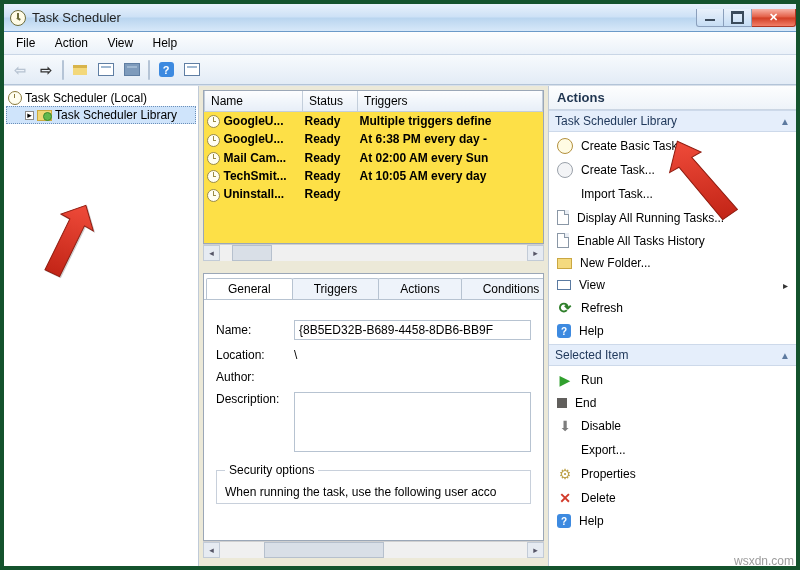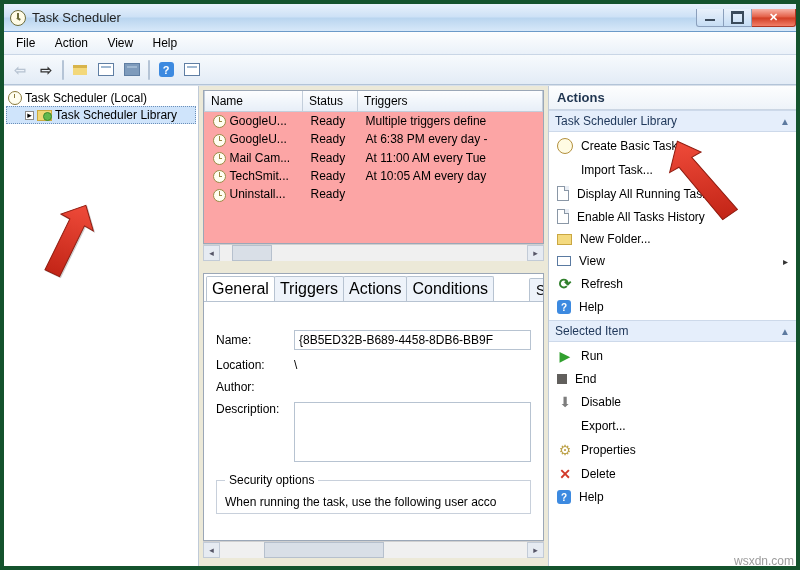--- a/index.html
+++ b/index.html
@@ -163,33 +163,33 @@
   .sel{background:#cfe4fb;border:1px dotted #6b8fb8;}
 
   .pane-center{
     flex:1;
     background:#ece9d8;
     display:flex;flex-direction:column;
     padding:4px 4px 8px 4px;
     overflow:hidden;
   }
   .grid{
-    background:#fca5a5;border:1px solid #9ba7b7;
+    background:#fde047;border:1px solid #9ba7b7;
     height: 154px;
     overflow:auto;
     position:relative;
   }
   .grid table{width:100%;border-collapse:collapse;font-size:12px;}
   .grid th{
     background:linear-gradient(#fdfdfe,#eff4fa 60%,#e7eef7);
     border:1px solid #c3cedb;border-top:none;
     text-align:left;padding:3px 6px;font-weight:normal;
     position:sticky;top:0;
   }
-  .grid td{padding:2px 8px;white-space:nowrap;}
+  .grid td{padding:2px 2px;white-space:nowrap;font-weight:bold;}
   .row-ico{
     display:inline-block;width:13px;height:13px;
     border:1.3px solid #9a8b45;border-radius:50%;
     background:#fffef2;vertical-align:middle;margin-right:4px;
     position:relative;
   }
   .row-ico:before{content:"";position:absolute;left:5px;top:1px;width:1px;height:4px;background:#9a8b45;}
   .row-ico:after{content:"";position:absolute;left:5px;top:5px;width:3px;height:1px;background:#9a8b45;}
   .hscroll{
     height:17px;background:#f0f0f0;border-top:1px solid #d0d0d0;
@@ -206,31 +206,31 @@
     overflow:hidden;
   }
   .tabstrip{
     display:flex;align-items:flex-end;
     background:#fff;
     border-bottom:1px solid #b7c3d1;
     padding:2px 2px 0 2px;gap:0;
     overflow:hidden;
   }
   .tab{
-    padding:3px 5px;font-size:16px;
+    padding:3px 21px;font-size:12px;
     border:1px solid #b7c3d1;border-bottom:none;
     background:#eef3fa;cursor:default;
     border-radius:2px 2px 0 0;
     margin-right:-1px;
     white-space:nowrap;
   }
   .tab.active{background:#fff;border-bottom:1px solid #fff;margin-bottom:-1px;}
   .tab.sm{padding:3px 6px;font-size:14px;margin-left:36px;}
   .tab.scroll{width:14px;padding:3px 0;text-align:center;}
-  .tabbody{flex:1;padding:28px 12px;overflow:auto;}
+  .tabbody{flex:1;padding:20px 12px;overflow:auto;}
   .formrow{display:flex;align-items:center;margin-bottom:8px;font-size:12px;}
   .formrow .lbl{width:78px;}
   .formrow .val{flex:1;}
   .formrow input{
     width:100%;border:1px solid #b7c3d1;font:inherit;padding:2px 4px;
   }
   .formrow textarea{
     width:100%;height:60px;border:1px solid #b7c3d1;font:inherit;padding:2px 4px;
     resize:none;background:#fff;
   }
@@ -383,21 +383,21 @@
                 <td>Multiple triggers define</td>
               </tr>
             <tr>
                 <td><span class="row-ico"></span><span>GoogleU...</span></td>
                 <td>Ready</td>
                 <td>At 6:38 PM every day -</td>
               </tr>
             <tr>
                 <td><span class="row-ico"></span><span>Mail Cam...</span></td>
                 <td>Ready</td>
-                <td>At 11:00 AM every Tue</td>
+                <td>At 02:00 AM every Sun</td>
               </tr>
             <tr>
                 <td><span class="row-ico"></span><span>TechSmit...</span></td>
                 <td>Ready</td>
                 <td>At 10:05 AM every day</td>
               </tr>
             <tr>
                 <td><span class="row-ico"></span><span>Uninstall...</span></td>
                 <td>Ready</td>
                 <td></td>
@@ -459,20 +459,24 @@
       <div class="section-hdr">
         <span>Task Scheduler Library</span>
         <span class="collapse">▲</span>
       </div>
       <div class="actlist">
         <div class="act">
             <span class="ico clock"></span>
             <span>Create Basic Task...</span>
           </div>
         <div class="act">
+            <span class="ico clock grey"></span>
+            <span>Create Task...</span>
+          </div>
+        <div class="act">
             <span class="ico"></span>
             <span>Import Task...</span>
           </div>
         <div class="act">
             <span class="ico doc"></span>
             <span>Display All Running Tasks...</span>
           </div>
         <div class="act">
             <span class="ico doc"></span>
             <span>Enable All Tasks History</span>

